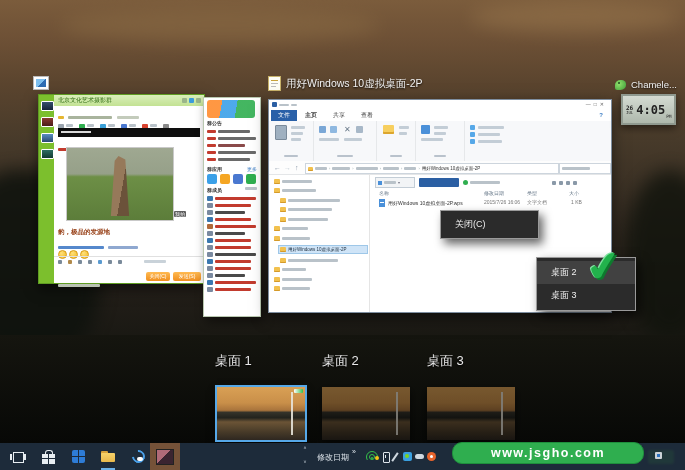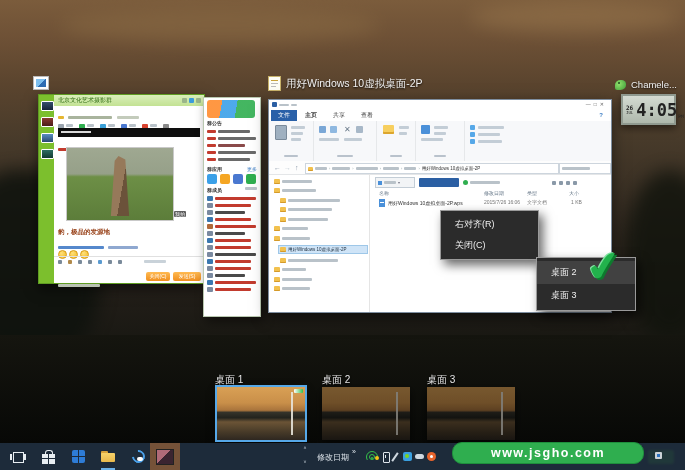--- a/index.html
+++ b/index.html
@@ -72,21 +72,21 @@
   #clockwin{position:absolute;left:621px;top:94px;width:51px;height:27px;border:2px solid #8f998f;background:linear-gradient(#d4dbd2,#aeb8ac);box-shadow:0 3px 8px rgba(0,0,0,.5);display:flex;align-items:center}
   #clockwin .d{font-family:"DejaVu Sans Mono",monospace;color:#222}
   
   .menu{position:absolute;background:#2b2b2b;border:1px solid #9a9a9a;box-shadow:4px 5px 10px rgba(0,0,0,.6);z-index:6;padding:3px 0}
   .mi{height:21px;line-height:21px;color:#f0f0f0;font-size:9px;padding-left:14px;position:relative;white-space:nowrap}
   .mi.hl{background:#414141}
   .mi .arr{position:absolute;right:8px;top:0;color:#d0d0d0}
   #submenu .mi{height:23px;line-height:23px}
   #check{position:absolute;left:586px;top:242px;z-index:7;font-size:42px;color:#22b24c;transform:rotate(-8deg);text-shadow:2px 2px 0 #0e7a2e,-1px -1px 0 #7fe3a0;font-weight:bold}
   
-  .dlabel{position:absolute;top:373px;font-size:10px;color:#e8e8e8;text-shadow:0 1px 2px #000}
+  .dlabel{position:absolute;top:352px;font-size:13px;color:#e8e8e8;text-shadow:0 1px 2px #000}
   .dthumb{position:absolute;top:387px;width:88px;height:53px;background:
     linear-gradient(180deg,#d9a055 0%,#c98f49 30%,#a9743c 44%,#35332a 48%,#23231d 58%,#6b5436 66%,#473a28 85%,#2e2720 100%);box-shadow:0 3px 8px rgba(0,0,0,.6)}
   .dthumb .trunk{position:absolute;right:12px;top:10%;width:2px;height:80%;background:#e8e4da;opacity:.9}
   .dthumb.dim{filter:brightness(.55)}
   .dthumb.sel{outline:2px solid #56a8e8}
   .dthumb .chip{position:absolute;right:2px;top:2px;width:9px;height:4px;background:linear-gradient(90deg,#fff,#35c24a);border-radius:1px}
   
   #taskbar{position:absolute;left:0;top:443px;width:685px;height:27px;background:#1d2b3a;z-index:4}
   .tbi{position:absolute;top:0;width:28px;height:27px;display:flex;align-items:center;justify-content:center}
   
@@ -439,26 +439,25 @@
     <div class="frow" style="left:215px;color:#777">2015/7/26 16:06</div>
     <div class="frow" style="left:258px;color:#777">文字文档</div>
     <div class="frow" style="left:302px;color:#777">1 KB</div>
   </div>
 
   <div id="clockwin">
     <div style="margin-left:3px;text-align:center;line-height:1">
       <div class="d" style="font-size:6px;font-weight:bold">26</div>
       <div class="d" style="font-size:4px">JUL</div>
     </div>
-    <div class="d" style="font-size:17px;font-weight:bold;margin-left:3px">4:05</div>
+    <div class="d" style="font-size:12px;font-weight:bold;margin-left:3px">4:05</div>
     <div class="d" style="font-size:4.5px;align-self:flex-end;margin:0 0 4px 1px">PM</div>
   </div>
 
   <div class="menu" style="left:440px;top:210px;width:97px" id="ctxmenu">
-    <div class="mi"><span>右对齐(R)</span></div>
     <div class="mi"><span>关闭(C)</span></div>
   </div>
 
   <div class="menu" style="left:536px;top:257px;width:98px" id="submenu">
     <div class="mi hl"><span>桌面 2</span></div>
     <div class="mi"><span>桌面 3</span></div>
   </div>
   <div id="check">✔</div>
 
   <div class="dlabel" style="left:215px">桌面 1</div>

